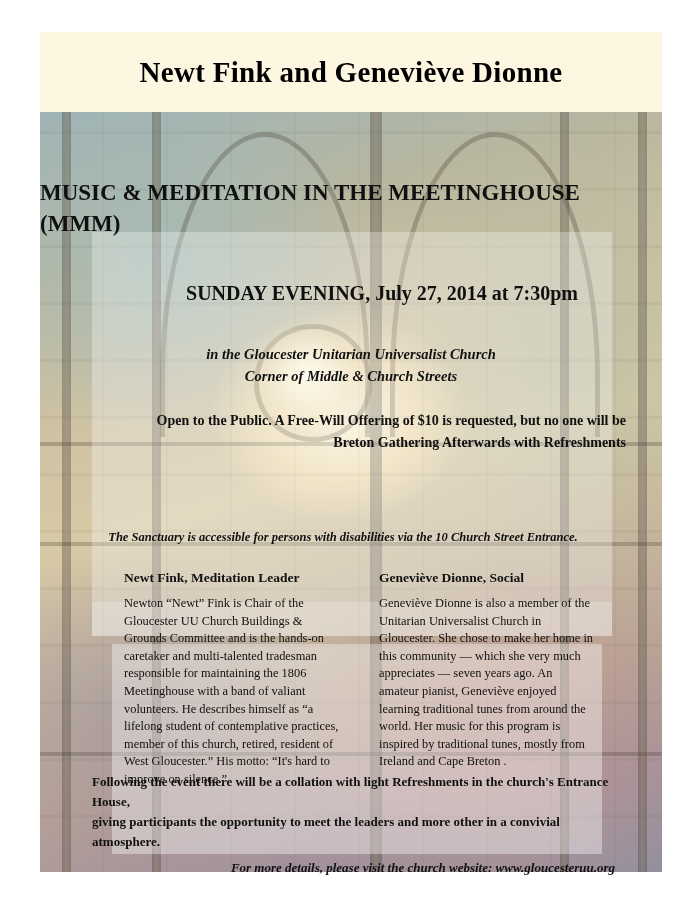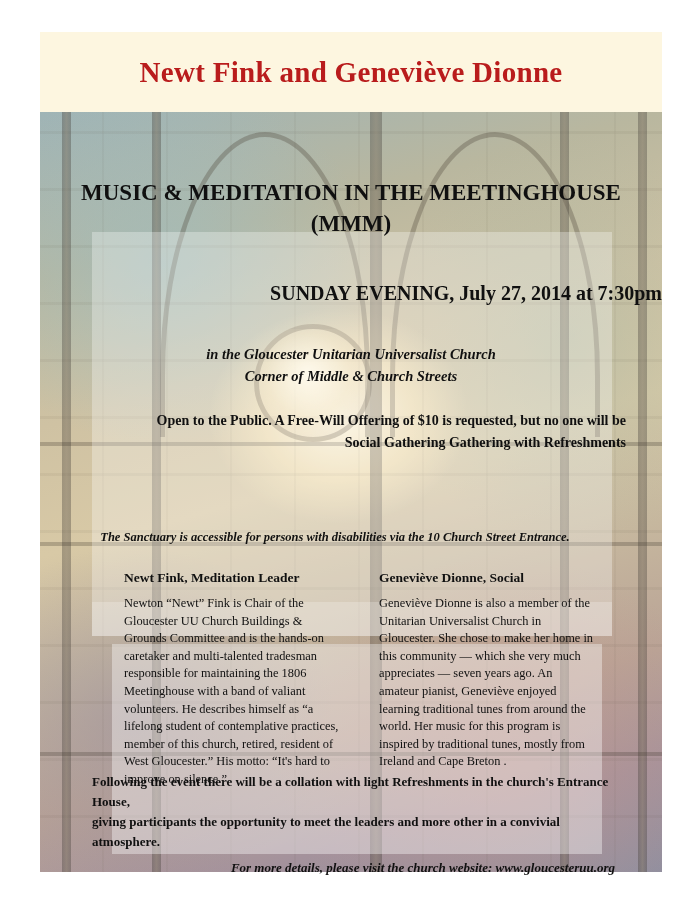--- a/index.html
+++ b/index.html
@@ -104,68 +104,68 @@
     height: 80px;
     background: #fdf6e0;
     display: flex;
     align-items: center;
     justify-content: center;
   }
   .title-banner h1 {
     margin: 0;
     font-size: 29px;
     font-weight: bold;
-    color: #b91c1c;
+    color: #000000;
     letter-spacing: 0.3px;
   }
 
   
   .content {
     position: absolute;
     left: 0; top: 80px;
     width: 622px;
     height: 760px;
     color: #101010;
   }
 
   .headline {
     position: absolute;
     left: 0; top: 66px; width: 622px;
+    font-size: 23px;
+    font-weight: bold;
+    line-height: 1.33;
+  }
+  .when {
+    position: absolute;
+    left: 0; top: 170px; width: 622px;
     text-align: center;
-    font-size: 23px;
-    font-weight: bold;
-    line-height: 1.33;
-  }
-  .when {
-    position: absolute;
-    left: 0; top: 170px; width: 622px;
-    text-align: right;
     font-size: 20px;
     font-weight: bold;
+    padding-left: 31px;
   }
   .where {
     position: absolute;
     left: 0; top: 232px; width: 622px;
     text-align: center;
     font-size: 14.5px;
     font-weight: bold;
     font-style: italic;
     line-height: 1.5;
   }
   .offering {
     position: absolute;
     left: 36px; top: 298px; width: 550px;
     text-align: right;
     font-size: 14px;
     font-weight: bold;
     line-height: 1.55;
   }
   .access {
     position: absolute;
-    left: 20px; top: 418px; width: 550px;
+    left: 28px; top: 418px; width: 550px;
     text-align: center;
     font-size: 12.5px;
     font-weight: bold;
     font-style: italic;
   }
 
   .bios {
     position: absolute;
     left: 84px; top: 458px; width: 470px;
     display: flex;
@@ -235,21 +235,21 @@
 
     <div class="when">SUNDAY EVENING,  July 27, 2014 at 7:30pm</div>
 
     <div class="where">
       <div>in the Gloucester Unitarian Universalist Church</div>
       <div>Corner of Middle  &amp; Church Streets</div>
     </div>
 
     <div class="offering">
       <div>Open to the Public. A Free-Will Offering of $10 is requested, but no one will be</div>
-      <div>Social Gathering Gathering with Refreshments</div>
+      <div>Breton Gathering Afterwards with Refreshments</div>
     </div>
 
     <div class="access">The Sanctuary is accessible for persons with disabilities via the 10 Church Street Entrance.</div>
 
     <div class="bios">
       <div class="bio">
         <h3>Newt Fink, Meditation Leader</h3>
         <p>Newton “Newt” Fink is Chair of the Gloucester UU Church Buildings &amp; Grounds Committee and is the hands-on caretaker and multi-talented tradesman responsible for maintaining the 1806 Meetinghouse with a band of valiant volunteers.   He describes himself as “a lifelong student of contemplative practices, member of this church, retired, resident of West Gloucester.”  His motto:  “It's hard to improve on silence.”</p>
       </div>
       <div class="bio">

